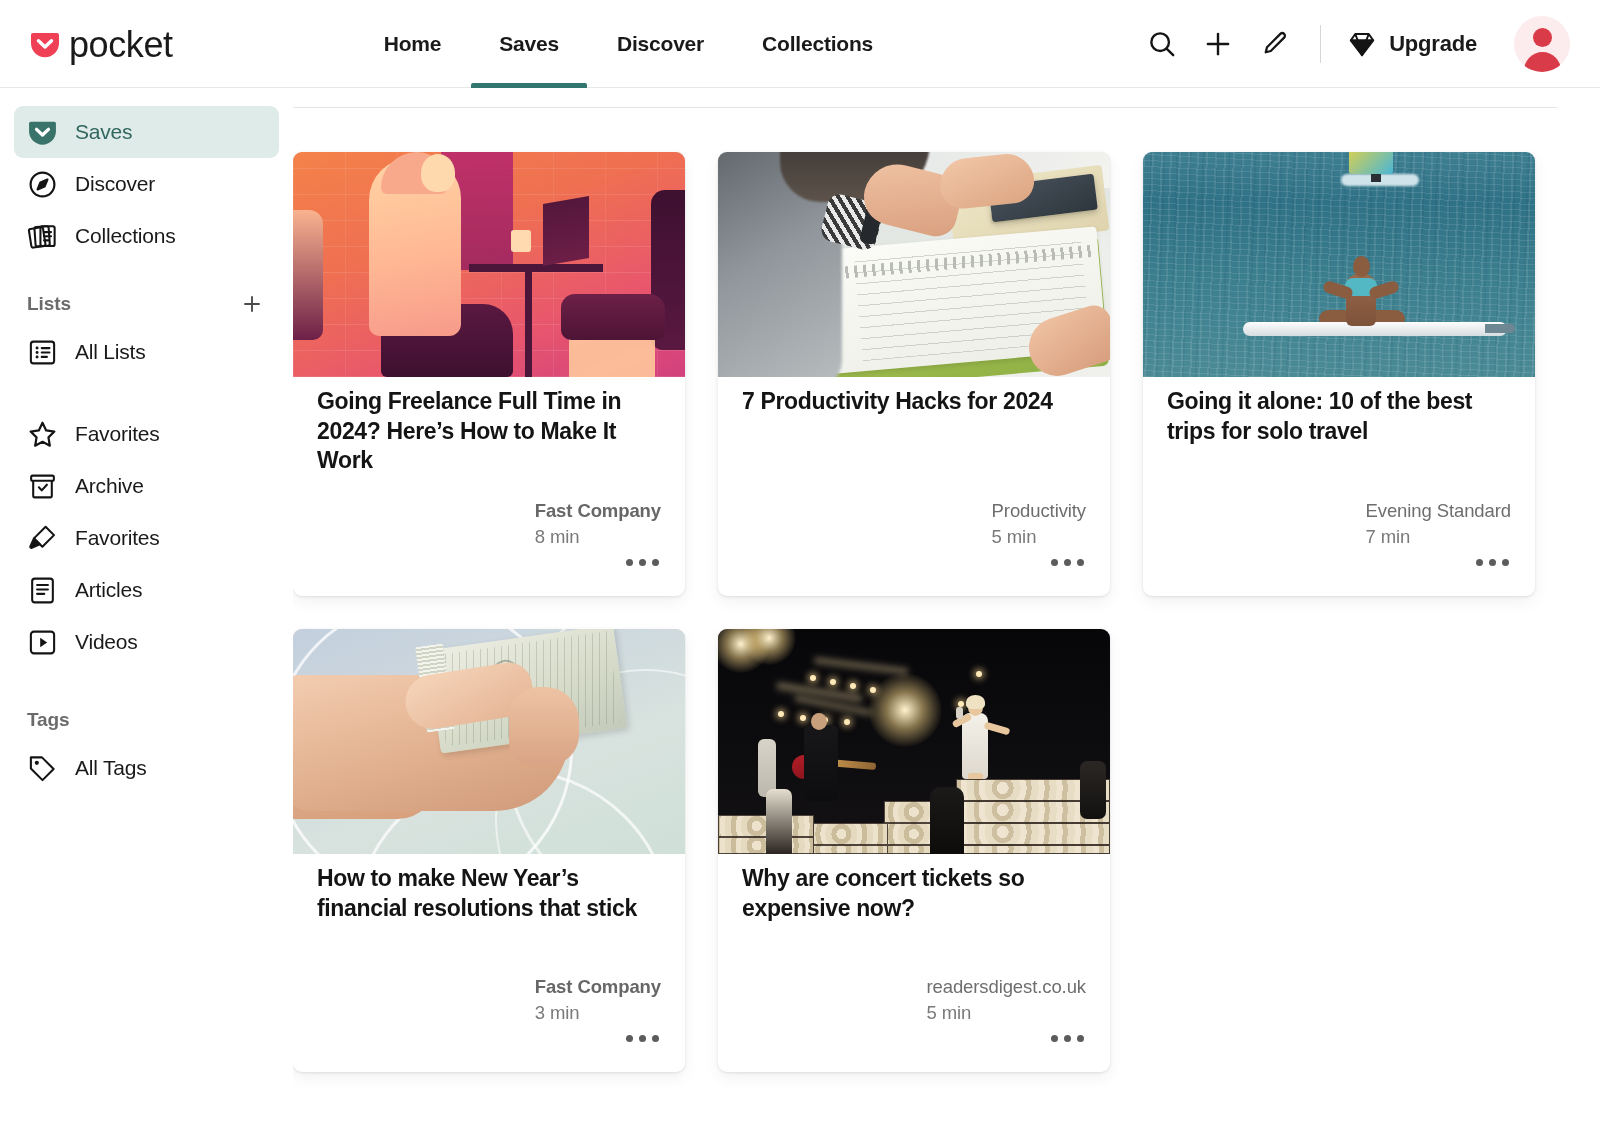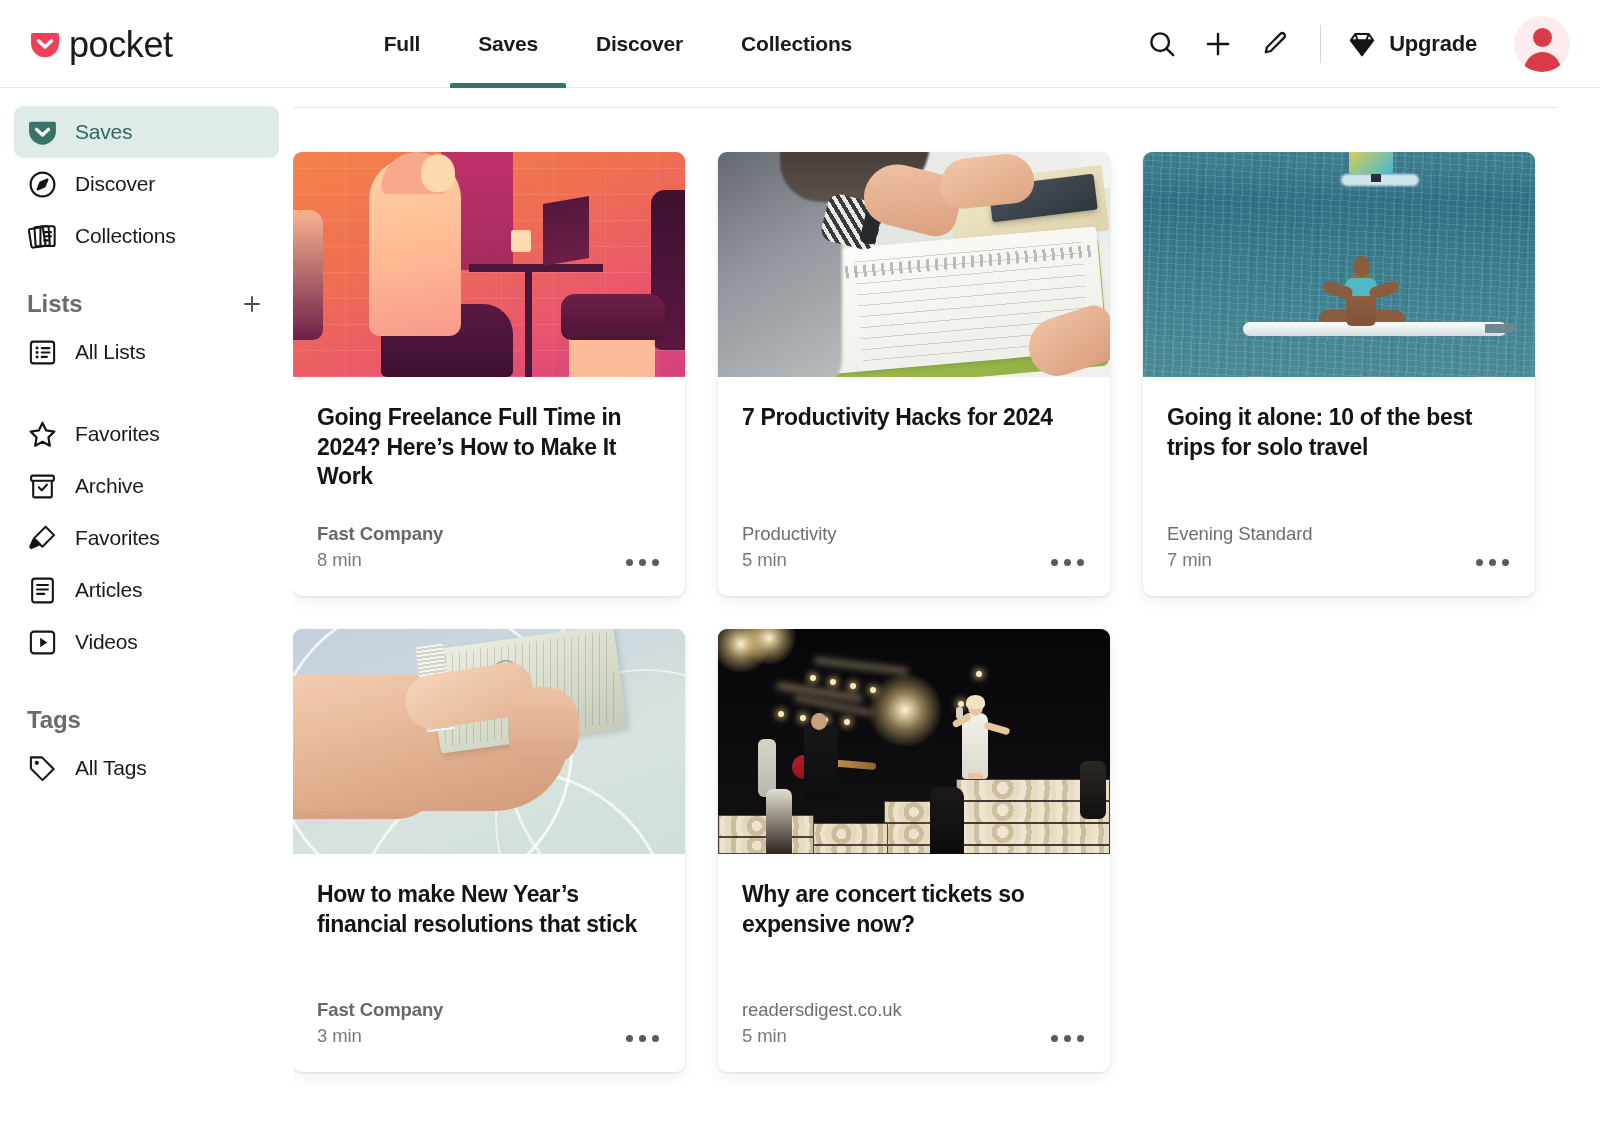--- a/index.html
+++ b/index.html
@@ -144,21 +144,21 @@
   .side-item.active .lbl { color: #31675f; font-weight: 400; }
   .side-icon { width: 31px; height: 31px; flex: 0 0 31px; display:block; }
   .section-head {
     display: flex; align-items: center;
     height: 44px;
     margin: 0 14px;
     padding-left: 13px;
     padding-right: 14px;
   }
   .section-head .st {
-    font-size: 24px; font-weight: 700; color: #6b6b6b; letter-spacing: -0.1px;
+    font-size: 19px; font-weight: 700; color: #6b6b6b; letter-spacing: -0.1px;
   }
   .section-head .plus {
     margin-left: auto; cursor: pointer;
     width: 26px; height: 26px; display: flex; align-items: center; justify-content: center;
   }
   .sp-lists  { height: 20px; }
   .sp-filters{ height: 30px; }
   .sp-tags   { height: 30px; }
 
   
@@ -190,37 +190,38 @@
     flex-direction: column;
     cursor: pointer;
   }
   .card-thumb {
     width: 392px; height: 225px;
     position: relative; overflow: hidden;
     background: #dcdcdc;
     flex: 0 0 225px;
   }
   .card-body {
-    padding: 26px 24px 0 24px;
+    padding: 10px 24px 0 24px;
     flex: 1 1 auto;
     display: flex;
     flex-direction: column;
   }
   .card-title {
     font-size: 23px;
     font-weight: 700;
     line-height: 1.29;
     letter-spacing: -0.35px;
     color: #141414;
   }
   .card-foot {
     display: flex;
     align-items: flex-end;
     padding: 0 24px 24px 24px;
     margin-top: auto;
+    flex-direction: column;
   }
   .card-meta { line-height: 1.28; }
   .meta-src {
     font-size: 18.5px;
     color: #6e6e6e;
     letter-spacing: -0.1px;
     display: block;
   }
   .meta-src.bold { font-weight: 700; color: #676767; }
   .meta-time {
@@ -421,21 +422,21 @@
   <div class="brand">
     <svg class="brand-logo" viewBox="0 0 24 24">
       <path d="M2.4 3.2h19.2c.9 0 1.6.7 1.6 1.6v6.6c0 6.2-5 11.2-11.2 11.2S.8 17.6.8 11.4V4.8c0-.9.7-1.6 1.6-1.6z" fill="#ef4056"></path>
       <path d="M6.8 9.4l5.2 5 5.2-5" fill="none" stroke="#ffffff" stroke-width="2.8" stroke-linecap="round" stroke-linejoin="round"></path>
     </svg>
     <span class="brand-word">pocket</span>
   </div>
 
   <nav class="mainnav">
     <div class="navtab">
-      <span>Full</span>
+      <span>Home</span>
     </div>
     <div class="navtab">
       <span>Saves</span>
       <span class="underline"></span>
     </div>
     <div class="navtab">
       <span>Discover</span>
     </div>
     <div class="navtab">
       <span>Collections</span>

